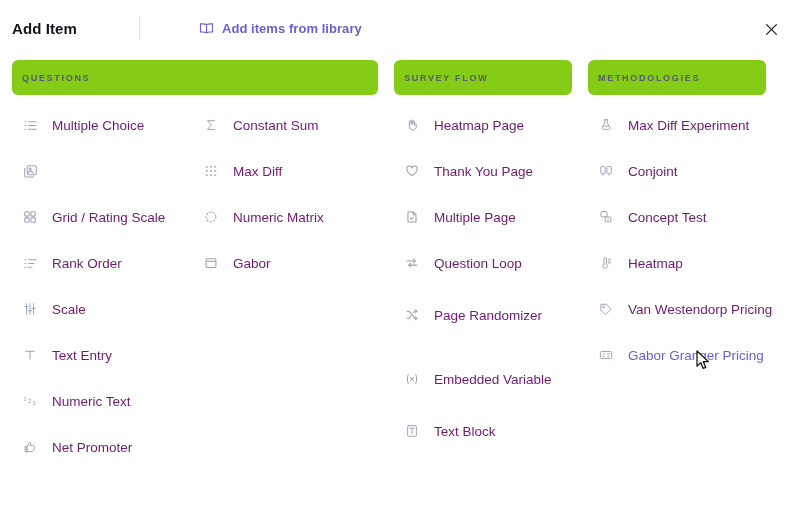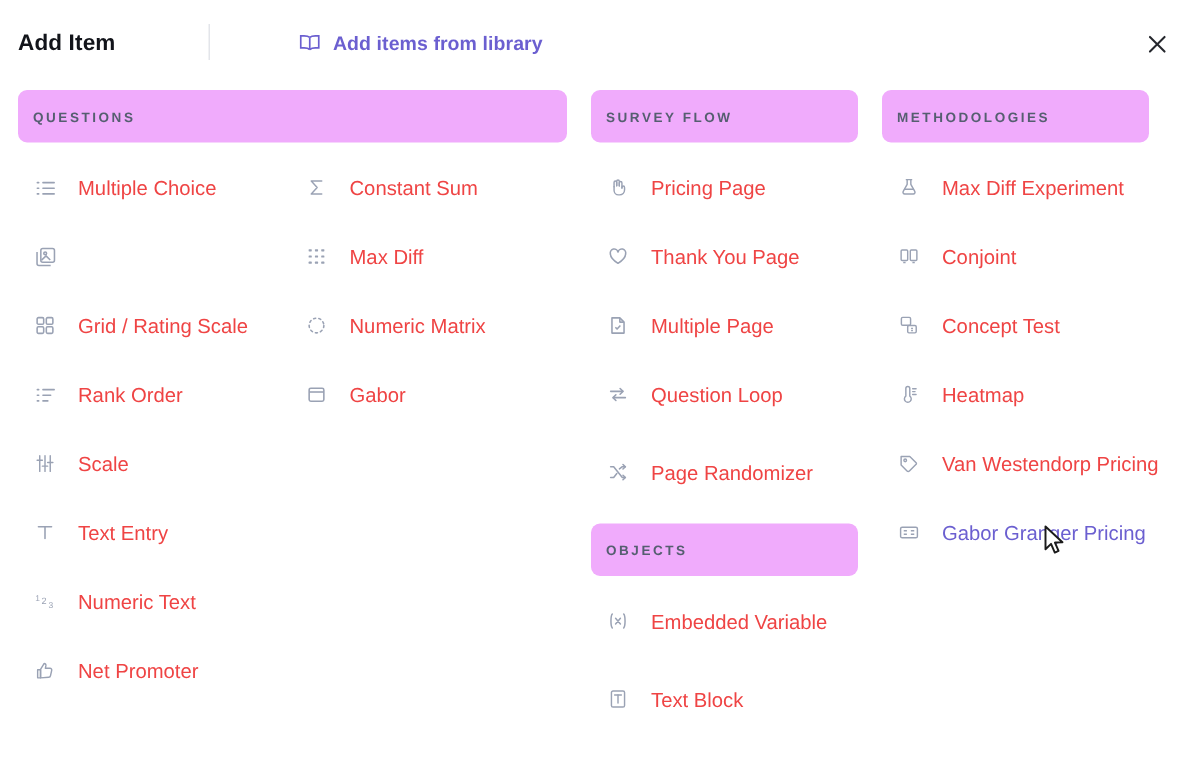--- a/index.html
+++ b/index.html
@@ -72,21 +72,21 @@
   
   .col {
     position: absolute;
   }
   #col-questions   { left: 12px;  top: 60px; width: 366px; }
   #col-surveyflow  { left: 394px; top: 60px; width: 178px; }
   #col-methods     { left: 588px; top: 60px; width: 178px; }
   #col-objects     { left: 394px; top: 349px; width: 178px; }
 
   .section-head {
-    background: #f0abfc;
+    background: #84cc16;
     border-radius: 6px;
     height: 35px;
     display: flex;
     align-items: center;
     box-sizing: border-box;
     padding-left: 10px;
   }
   .section-head span {
     font-size: 9px;
     font-weight: bold;
@@ -122,21 +122,21 @@
     flex: 0 0 16px;
     display: flex;
     align-items: center;
     justify-content: center;
     color: #9aa2b4;
   }
   .item .ico svg { display: block; }
   .item .txt {
     margin-left: 14px;
     font-size: 13.5px;
-    color: #ef4444;
+    color: #701a75;
     white-space: nowrap;
   }
   .item.hovered .txt { color: #6b5fd0; }
   .item.hovered .ico { color: #9aa2b4; }
 
   .item.gap-before { margin-top: 6px; }
 
   
   .mouse-cursor {
     position: absolute;
@@ -338,21 +338,21 @@
 
     <div class="item">
       <span class="ico">
         <svg width="14" height="14" viewBox="0 0 16 16" fill="none" stroke="currentColor" stroke-width="1.1" stroke-linejoin="round" stroke-linecap="round">
           <path d="M5 7.4V4.1a1 1 0 0 1 2 0v2.6"></path>
           <path d="M7 6.7V3.3a1 1 0 0 1 2 0v3.4"></path>
           <path d="M9 6.9V4.5a1 1 0 0 1 2 0v4"></path>
           <path d="M11 8.1c0-.7.5-1.2 1-1.2s1 .5 1 1.2v1.6c0 2.2-1.7 3.9-3.8 3.9H8.4c-2 0-3.4-1.6-3.4-3.6V7.4"></path>
         </svg>
       </span>
-      <span class="txt">Pricing Page</span>
+      <span class="txt">Heatmap Page</span>
     </div>
 
     <div class="item">
       <span class="ico">
         <svg width="14" height="14" viewBox="0 0 16 16" fill="none" stroke="currentColor" stroke-width="1.2" stroke-linejoin="round">
           <path d="M8 13.2S2.2 9.6 2.2 5.9A2.9 2.9 0 0 1 8 4.6a2.9 2.9 0 0 1 5.8 1.3c0 3.7-5.8 7.3-5.8 7.3z"></path>
         </svg>
       </span>
       <span class="txt">Thank You Page</span>
     </div>
@@ -390,23 +390,20 @@
           <path d="M11.8 10.1l1.8 1.7-1.8 1.7"></path>
         </svg>
       </span>
       <span class="txt">Page Randomizer</span>
     </div>
 
   </div>
 </div>
 
 <div class="col" id="col-objects">
-  <div class="section-head">
-    <span>OBJECTS</span>
-  </div>
   <div class="items">
 
     <div class="item" style="margin-top:4px;">
       <span class="ico">
         <svg width="16" height="16" viewBox="0 0 16 16" fill="none" stroke="currentColor" stroke-width="1" stroke-linecap="round">
           <path d="M4.2 3.4c-1.2 1.3-1.2 7.9 0 9.2"></path>
           <path d="M11.8 3.4c1.2 1.3 1.2 7.9 0 9.2"></path>
           <path d="M6.4 6.2l3.2 3.8M9.6 6.2l-3.2 3.8"></path>
         </svg>
       </span>

